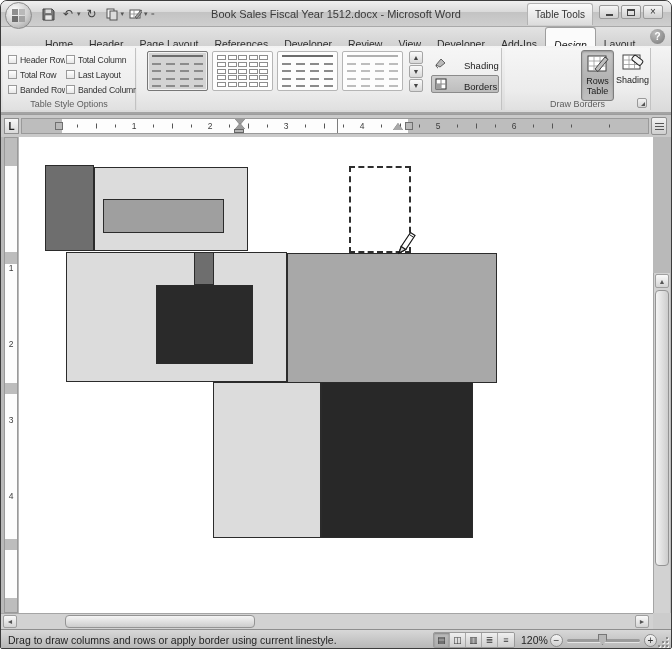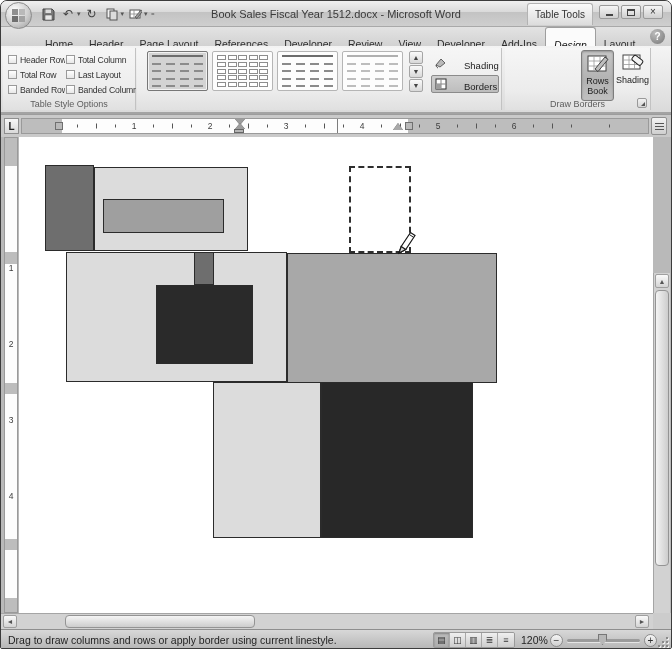--- a/index.html
+++ b/index.html
@@ -429,21 +429,21 @@
     <div class="rgroup g-db">
       <div class="big-btn pressed" style="left:76px">
         <span>
           <svg width="22" height="20" viewBox="0 0 22 20">
               <rect x="1" y="2" width="18" height="15" fill="#fff" stroke="#444"></rect>
               <path d="M1 7h18M1 12h18M7 2v15M13 2v15" stroke="#999" stroke-width=".8"></path>
               <path d="M8 15 18 3l3 2.4L11 17.5z" fill="#bdbdbd" stroke="#222" stroke-width=".8"></path>
             </svg>
         </span>
         <span>Rows</span>
-        <span>Book</span>
+        <span>Table</span>
       </div>
       <div class="big-btn" style="left:111px">
         <span>
           <svg width="22" height="20" viewBox="0 0 22 20">
               <rect x="1" y="2" width="17" height="14" fill="#fff" stroke="#444"></rect>
               <path d="M1 7h17M1 11.5h17M7 2v14M12.5 2v14" stroke="#999" stroke-width=".8"></path>
               <rect x="10" y="4" width="11" height="6" rx="2" transform="rotate(38 15 7)" fill="#f4f4f4" stroke="#222"></rect>
             </svg>
         </span>
         <span>Shading</span>

